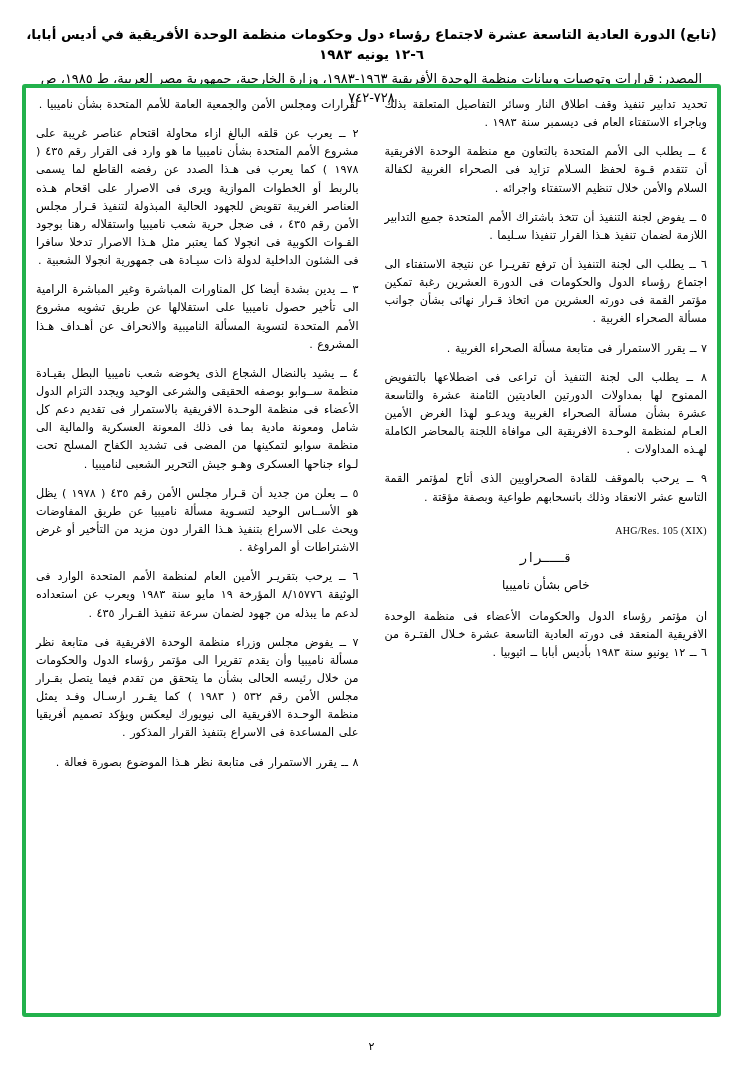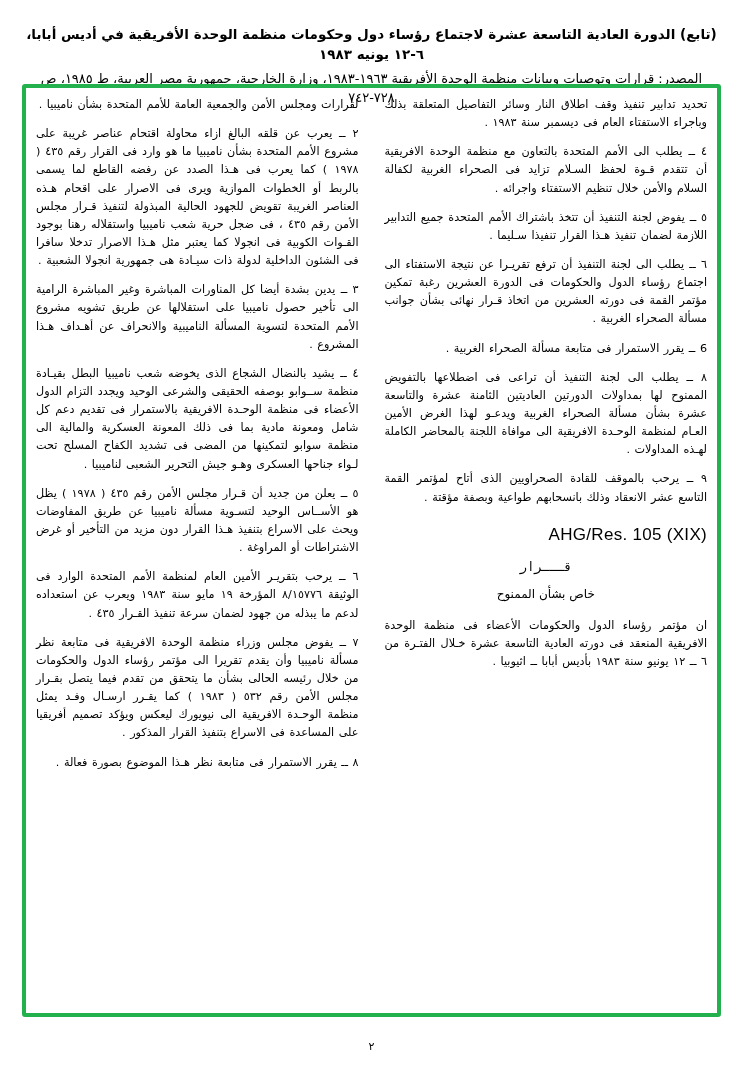--- a/index.html
+++ b/index.html
@@ -66,22 +66,22 @@
   }
   .para {
     font-size: 11.2px;
     line-height: 1.62;
     text-align: justify;
     text-align-last: right;
     margin: 0 0 11px 0;
     word-spacing: 1px;
   }
   .res-id {
-    font-size: 17px;
-    font-family: Liberation Sans, sans-serif;
+    font-size: 10px;
+    font-family: Liberation Serif, serif;
     direction: ltr;
     text-align: right;
     margin: 18px 0 14px 0;
     letter-spacing: 0.3px;
   }
   .res-heading {
     font-size: 12.5px;
     text-align: center;
     margin: 0 0 12px 0;
     letter-spacing: 3px;
@@ -114,27 +114,27 @@
 
   <div class="frame"></div>
 
   <div class="columns">
 
     <div class="col">
       <p class="para">تحديد تدابير تنفيذ وقف اطلاق النار وسائر التفاصيل المتعلقة بذلك وباجراء الاستفتاء العام فى ديسمبر سنة ١٩٨٣ .</p>
       <p class="para">٤ ــ يطلب الى الأمم المتحدة بالتعاون مع منظمة الوحدة الافريقية أن تتقدم قـوة لحفظ السـلام تزايد فى الصحراء الغربية لكفالة السلام والأمن خلال تنظيم الاستفتاء واجرائه .</p>
       <p class="para">٥ ــ يفوض لجنة التنفيذ أن تتخذ باشتراك الأمم المتحدة جميع التدابير اللازمة لضمان تنفيذ هـذا القرار تنفيذا سـليما .</p>
       <p class="para">٦ ــ يطلب الى لجنة التنفيذ أن ترفع تقريـرا عن نتيجة الاستفتاء الى اجتماع رؤساء الدول والحكومات فى الدورة العشرين رغبة تمكين مؤتمر القمة فى دورته العشرين من اتخاذ قـرار نهائى بشأن جوانب مسألة الصحراء الغربية .</p>
-      <p class="para">6 ــ يقرر الاستمرار فى متابعة مسألة الصحراء الغربية .</p>
+      <p class="para">٧ ــ يقرر الاستمرار فى متابعة مسألة الصحراء الغربية .</p>
       <p class="para">٨ ــ يطلب الى لجنة التنفيذ أن تراعى فى اضطلاعها بالتفويض الممنوح لها بمداولات الدورتين العاديتين الثامنة عشرة والتاسعة عشرة بشأن مسألة الصحراء الغربية ويدعـو لهذا الغرض الأمين العـام لمنظمة الوحـدة الافريقية الى موافاة اللجنة بالمحاضر الكاملة لهـذه المداولات .</p>
       <p class="para">٩ ــ يرحب بالموقف للقادة الصحراويين الذى أتاح لمؤتمر القمة التاسع عشر الانعقاد وذلك بانسحابهم طواعية وبصفة مؤقتة .</p>
 
       <div class="res-id">AHG/Res. 105 (XIX)</div>
       <div class="res-heading">قـــرار</div>
-      <div class="res-subheading">خاص بشأن الممنوح</div>
+      <div class="res-subheading">خاص بشأن ناميبيا</div>
 
       <p class="para">ان مؤتمر رؤساء الدول والحكومات الأعضاء فى منظمة الوحدة الافريقية المنعقد فى دورته العادية التاسعة عشرة خـلال الفتـرة من ٦ ــ ١٢ يونيو سنة ١٩٨٣ بأديس أبابا ــ اثيوبيا .</p>
     </div>
 
     <div class="col">
       <p class="para">لقرارات ومجلس الأمن والجمعية العامة للأمم المتحدة بشأن ناميبيا .</p>
       <p class="para">٢ ــ يعرب عن قلقه البالغ ازاء محاولة اقتحام عناصر غريبة على مشروع الأمم المتحدة بشأن ناميبيا ما هو وارد فى القرار رقم ٤٣٥ ( ١٩٧٨ ) كما يعرب فى هـذا الصدد عن رفضه القاطع لما يسمى بالربط أو الخطوات الموازية ويرى فى الاصرار على اقحام هـذه العناصر الغريبة تقويض للجهود الحالية المبذولة لتنفيذ قـرار مجلس الأمن رقم ٤٣٥ ، فى ضجل حرية شعب ناميبيا واستقلاله رهنا بوجود القـوات الكوبية فى انجولا كما يعتبر مثل هـذا الاصرار تدخلا سافرا فى الشئون الداخلية لدولة ذات سيـادة هى جمهورية انجولا الشعبية .</p>
       <p class="para">٣ ــ يدين بشدة أيضا كل المناورات المباشرة وغير المباشرة الرامية الى تأخير حصول ناميبيا على استقلالها عن طريق تشويه مشروع الأمم المتحدة لتسوية المسألة الناميبية والانحراف عن أهـداف هـذا المشروع .</p>
       <p class="para">٤ ــ يشيد بالنضال الشجاع الذى يخوضه شعب ناميبيا البطل بقيـادة منظمة ســوابو بوصفه الحقيقى والشرعى الوحيد ويجدد التزام الدول الأعضاء فى منظمة الوحـدة الافريقية بالاستمرار فى تقديم دعم كل شامل ومعونة مادية بما فى ذلك المعونة العسكرية والمالية الى منظمة سوابو لتمكينها من المضى فى تشديد الكفاح المسلح تحت لـواء جناحها العسكرى وهـو جيش التحرير الشعبى لناميبيا .</p>
       <p class="para">٥ ــ يعلن من جديد أن قـرار مجلس الأمن رقم ٤٣٥ ( ١٩٧٨ ) يظل هو الأســاس الوحيد لتسـوية مسألة ناميبيا عن طريق المفاوضات ويحث على الاسراع بتنفيذ هـذا القرار دون مزيد من التأخير أو غرض الاشتراطات أو المراوغة .</p>

